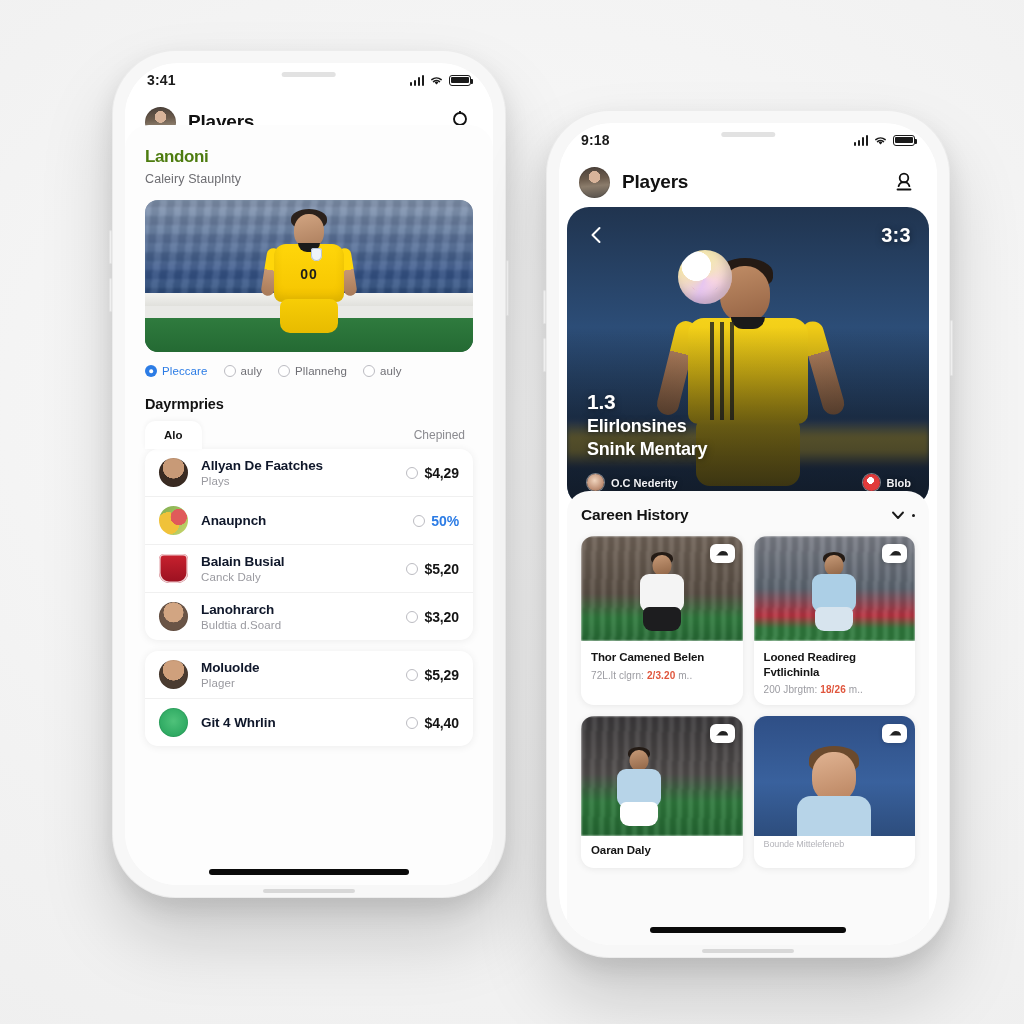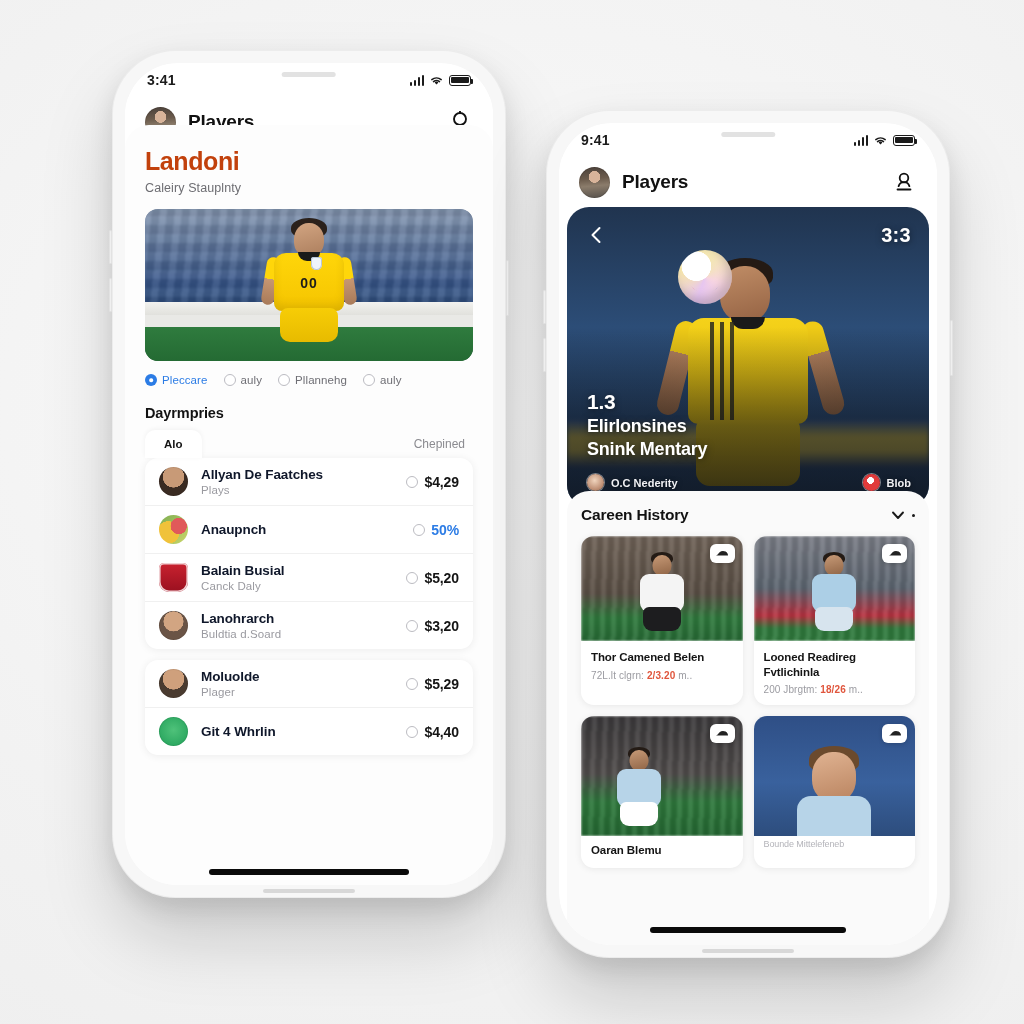--- a/index.html
+++ b/index.html
@@ -95,21 +95,21 @@
   .banner-av{
     width:26px;height:26px;border-radius:50%;margin-left:auto;
     background:radial-gradient(circle at 45% 40%,#e7cbb4,#c09a7c 60%,#8a6a52);
     box-shadow:inset 0 0 0 1px rgba(255,255,255,.18);
   }
 
   .sheet{
     margin-top:-22px;background:#fdfdfd;border-radius:24px 24px 0 0;
     padding:22px 20px 0;position:relative;z-index:2;height:100%;box-sizing:border-box;
   }
-  .hname{font-size:25px;font-weight:700;color:#c2410c;letter-spacing:-.4px;}
+  .hname{font-size:17px;font-weight:700;color:#4d7c0f;letter-spacing:-.4px;}
   .hsub{font-size:12.5px;color:#6d6d72;margin-top:5px;letter-spacing:.1px;}
 
   .hero-card{
     margin-top:14px;height:152px;border-radius:13px;overflow:hidden;position:relative;
     background:linear-gradient(180deg,#7d8ea8 0%,#4f6a92 45%,#2f4f7d 70%,#2c6b3d 100%);
   }
   .hero-card .stands{
     position:absolute;inset:0 0 30% 0;
     background:
       repeating-linear-gradient(96deg, rgba(255,255,255,.07) 0 7px, rgba(0,0,0,.07) 7px 15px),
@@ -554,21 +554,21 @@
   <div class="btn-side" style="left:-3px;top:228px;width:3px;height:34px;"></div>
   <div class="btn-side" style="right:-3px;top:210px;width:3px;height:56px;"></div>
   <div class="bezel">
     <div class="screen">
 
       <div class="notch">
           <div class="speaker"></div>
         </div>
 
       <div class="statusbar">
-        <div class="sb-time">9:41</div>
+        <div class="sb-time">9:18</div>
         <div class="sb-right">
           <div class="sig">
               <i></i>
               <i></i>
               <i></i>
               <i></i>
             </div>
           <svg width="15" height="11" viewBox="0 0 15 11">
             <path d="M7.5 9.6 5.6 7.4a3 3 0 0 1 3.8 0z" fill="#1b1b1b"></path>
             <path d="M2.8 4.6a7.3 7.3 0 0 1 9.4 0" stroke="#1b1b1b" stroke-width="1.5" fill="none" stroke-linecap="round"></path>
@@ -706,21 +706,21 @@
                   <div class="ms"></div>
                   <div class="msh"></div>
                 </div>
               <div class="cbadge">
                 <svg width="14" height="9" viewBox="0 0 14 9">
                     <path d="M1 6.4c1.6-.4 2.2-2 3.6-3.2C6.2 1.8 8.6 1.6 10.6 2.6c1.6.8 2.4 2.4 2.4 3.8H1z" fill="#222"></path>
                   </svg>
               </div>
             </div>
             <div class="cbody" style="padding-top:7px">
-              <div class="cb-t">Oaran Blemu</div>
+              <div class="cb-t">Oaran Daly</div>
             </div>
           </div>
 
           <div class="ccard">
             <div class="cthumb" style="height:120px">
               <div class="bg4"></div>
               <div class="big-face">
                   <div class="fhair"></div>
                   <div class="fh"></div>
                   <div class="fb"></div>

